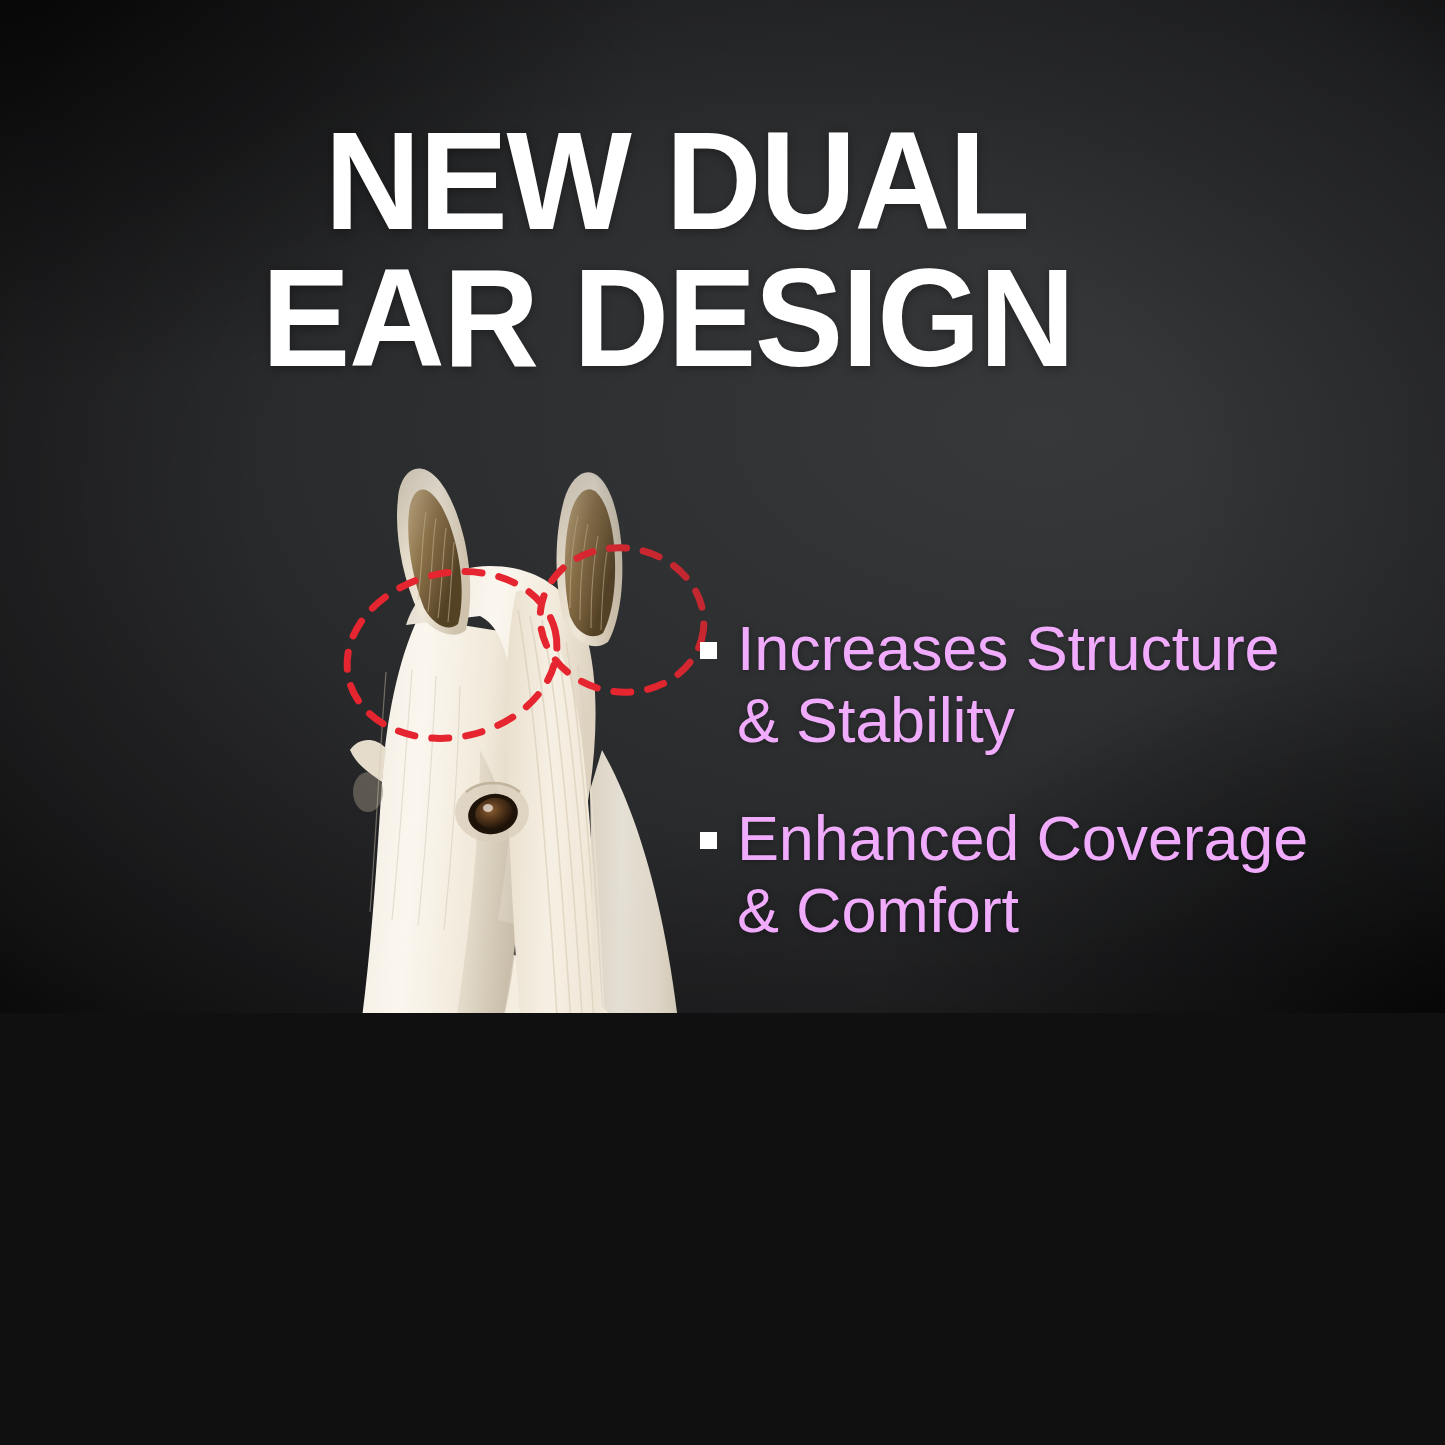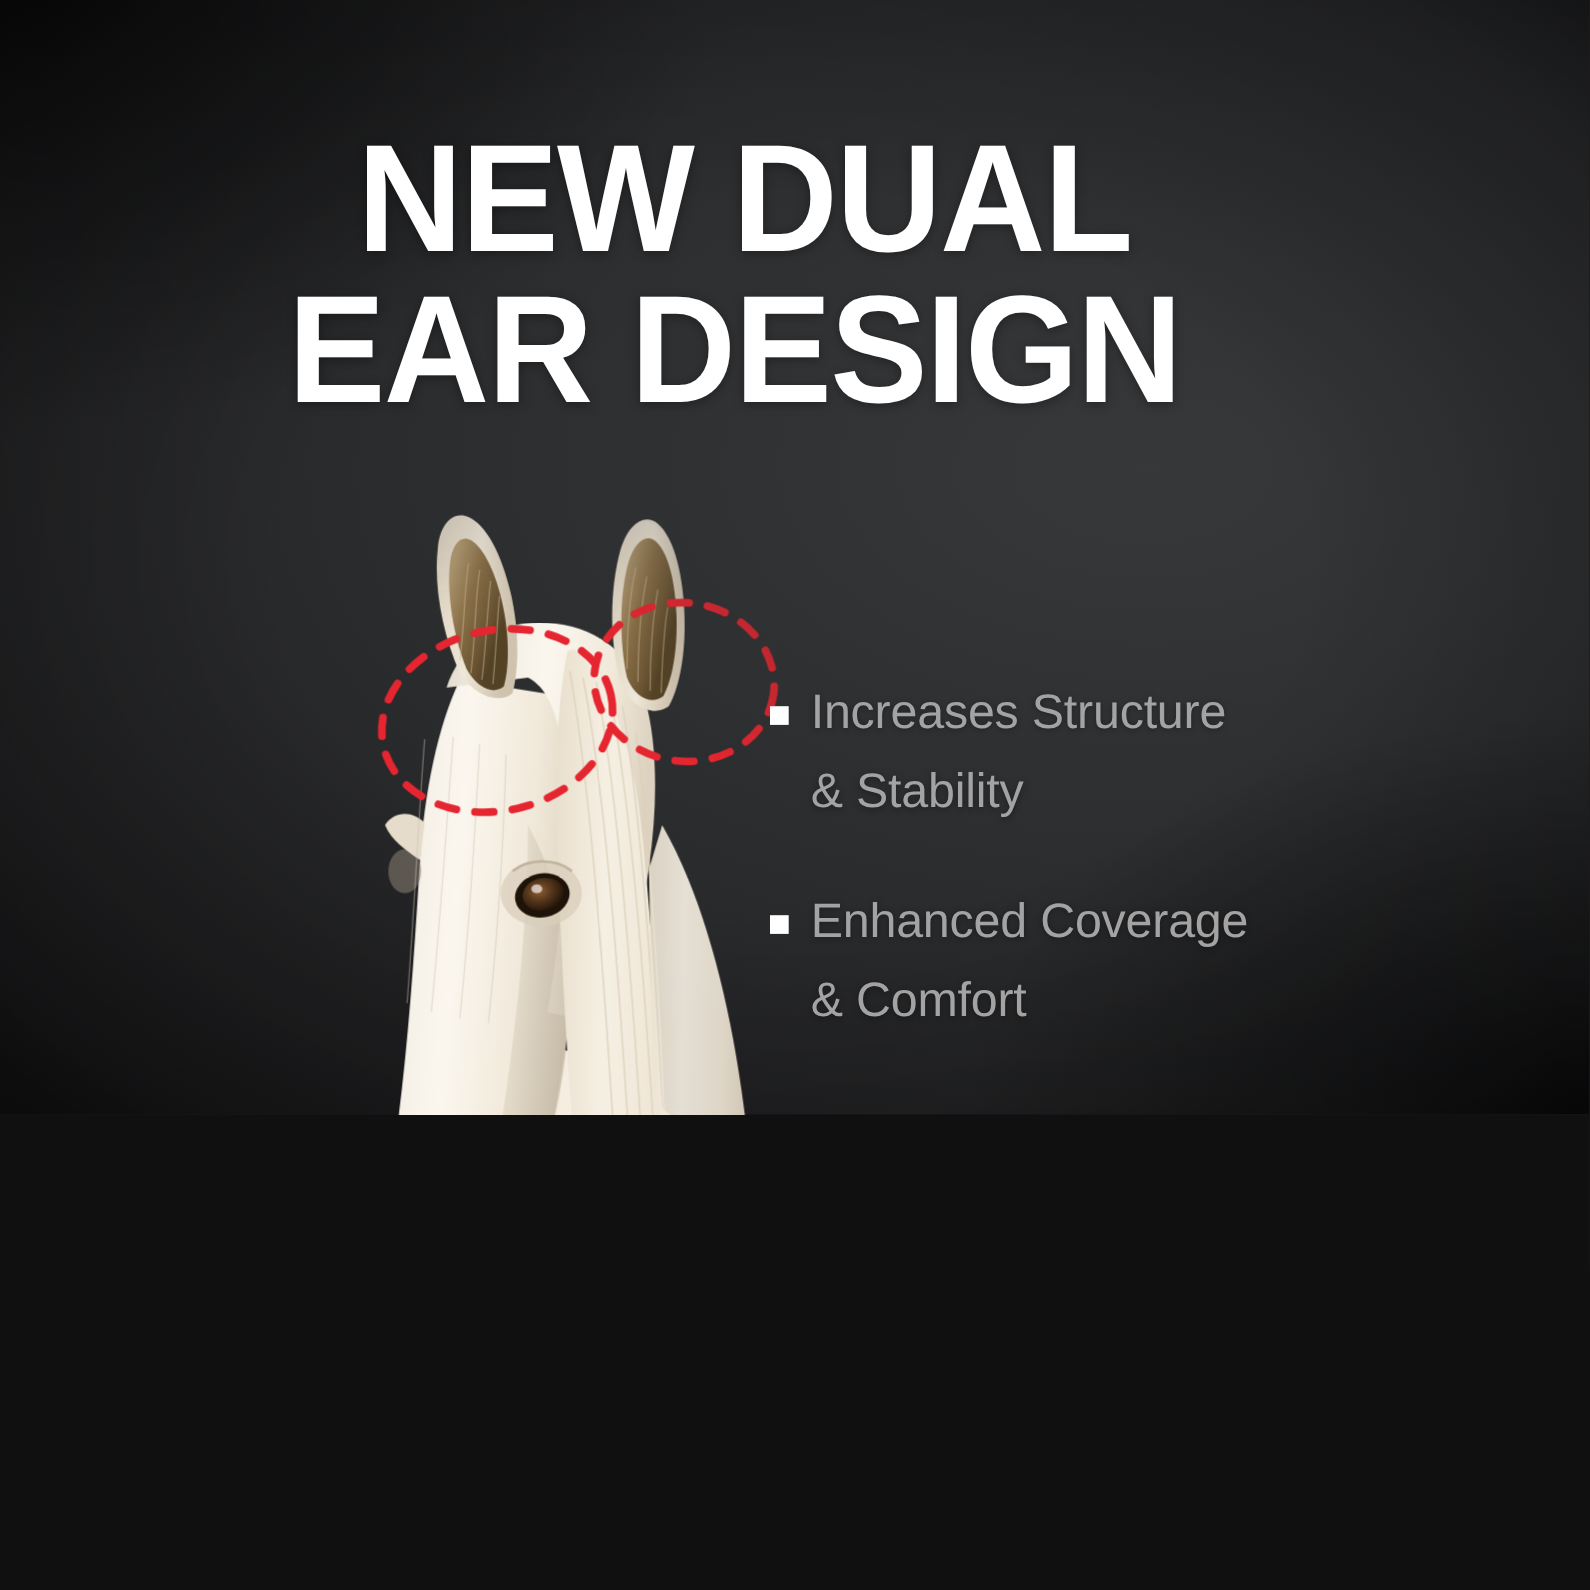--- a/index.html
+++ b/index.html
@@ -84,22 +84,22 @@
   }
   .bullet-row:last-child { margin-bottom:0; }
   .bullet-mark {
     width:17px; height:17px;
     background:#ffffff;
     flex:0 0 auto;
     margin-top:30px;
     margin-right:20px;
   }
   .bullet-text {
-    color:#a3a3a3;
-    font-size:44px;
+    color:#f0abfc;
+    font-size:63px;
     line-height:72px;
     font-weight:400;
     letter-spacing:-0.2px;
     white-space:pre-line;
     text-shadow:0 1px 6px rgba(0,0,0,0.35);
   }
 
   
   .horse-wrap {
     position:absolute;

